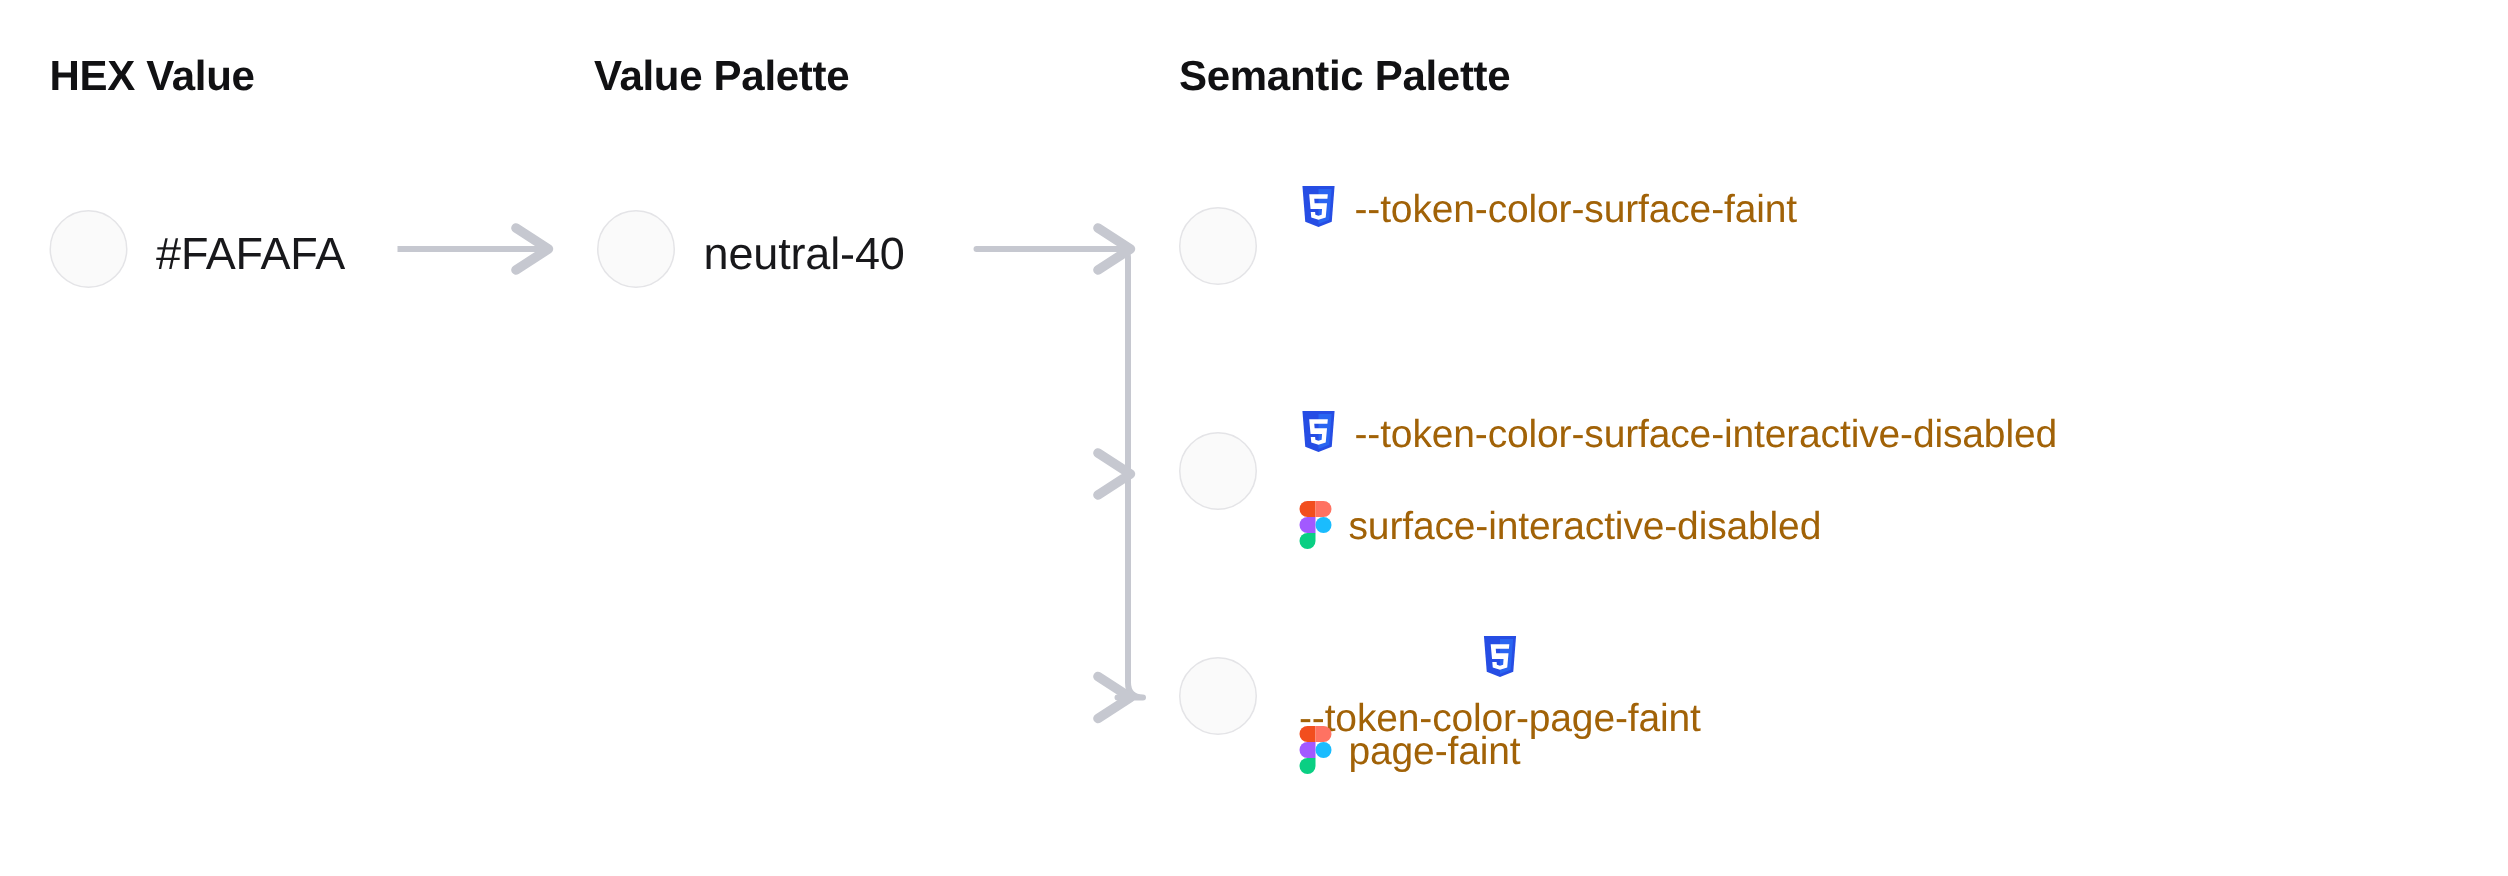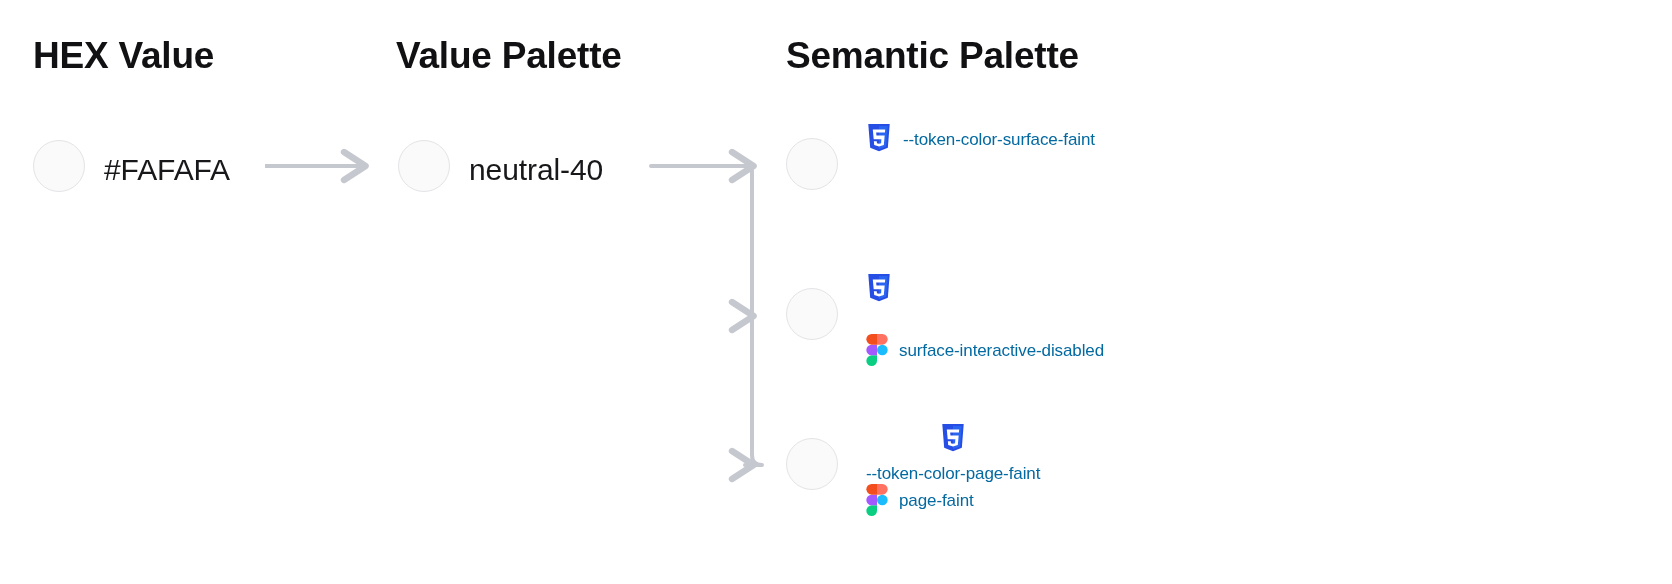--- a/index.html
+++ b/index.html
@@ -19,21 +19,21 @@
 
   #stage {
     position: relative;
     width: 1672px;
     height: 584px;
   }
 
   
   .col-heading {
     position: absolute;
-    font-size: 37px;
+    font-size: 28px;
     font-weight: 700;
     letter-spacing: -0.2px;
     color: #111113;
     white-space: nowrap;
     line-height: 1;
   }
   #heading-hex   { left: 33px;  top: 37px; }
   #heading-core  { left: 396px; top: 37px; }
   #heading-sem   { left: 786px; top: 37px; }
 
@@ -60,23 +60,23 @@
 
   
   .token-row {
     position: absolute;
     display: flex;
     align-items: center;
     gap: 11px;
     white-space: nowrap;
   }
   .token-text {
-    font-size: 17px;
+    font-size: 26px;
     font-weight: 400;
-    color: #0369a1;
+    color: #a16207;
     line-height: 1;
     letter-spacing: -0.1px;
   }
 
   
   .icon {
     display: inline-block;
     flex: 0 0 auto;
     line-height: 0;
   }
@@ -148,20 +148,21 @@
   <div class="token-row" style="left:866px; top:274px;">
     <span class="icon">
       <svg width="26" height="30" viewBox="0 0 24 28">
         <path d="M2 0 H22 L20.25 22.2 L12 25.5 L3.75 22.2 Z" fill="#264DE4"></path>
         <path d="M12 1.9 V23.6 L18.65 21 L20.15 1.9 Z" fill="#2965F1"></path>
         <path d="M6.2 5.1 H17.8 L17.55 8.0 H9.35 L9.6 10.8 H17.3 L16.5 19.6
                  L12 21.0 L7.5 19.6 L7.2 16.2 H9.9 L10.05 17.9 L12 18.5
                  L13.95 17.9 L14.2 14.3 H7.05 L6.2 5.1 Z" fill="#FFFFFF"></path>
       </svg>
     </span>
+    <span class="token-text">--token-color-surface-interactive-disabled</span>
   </div>
 
   <div class="token-row" style="left:866px; top:334px;">
     <span class="icon">
       <svg width="22" height="32" viewBox="0 0 16 24">
         <path d="M4 24a4 4 0 0 0 4-4v-4H4a4 4 0 0 0 0 8z" fill="#0ACF83"></path>
         <path d="M0 12a4 4 0 0 1 4-4h4v8H4a4 4 0 0 1-4-4z" fill="#A259FF"></path>
         <path d="M0 4a4 4 0 0 1 4-4h4v8H4a4 4 0 0 1-4-4z" fill="#F24E1E"></path>
         <path d="M8 0h4a4 4 0 0 1 0 8H8V0z" fill="#FF7262"></path>
         <path d="M16 12a4 4 0 1 1-8 0 4 4 0 0 1 8 0z" fill="#1ABCFE"></path>

